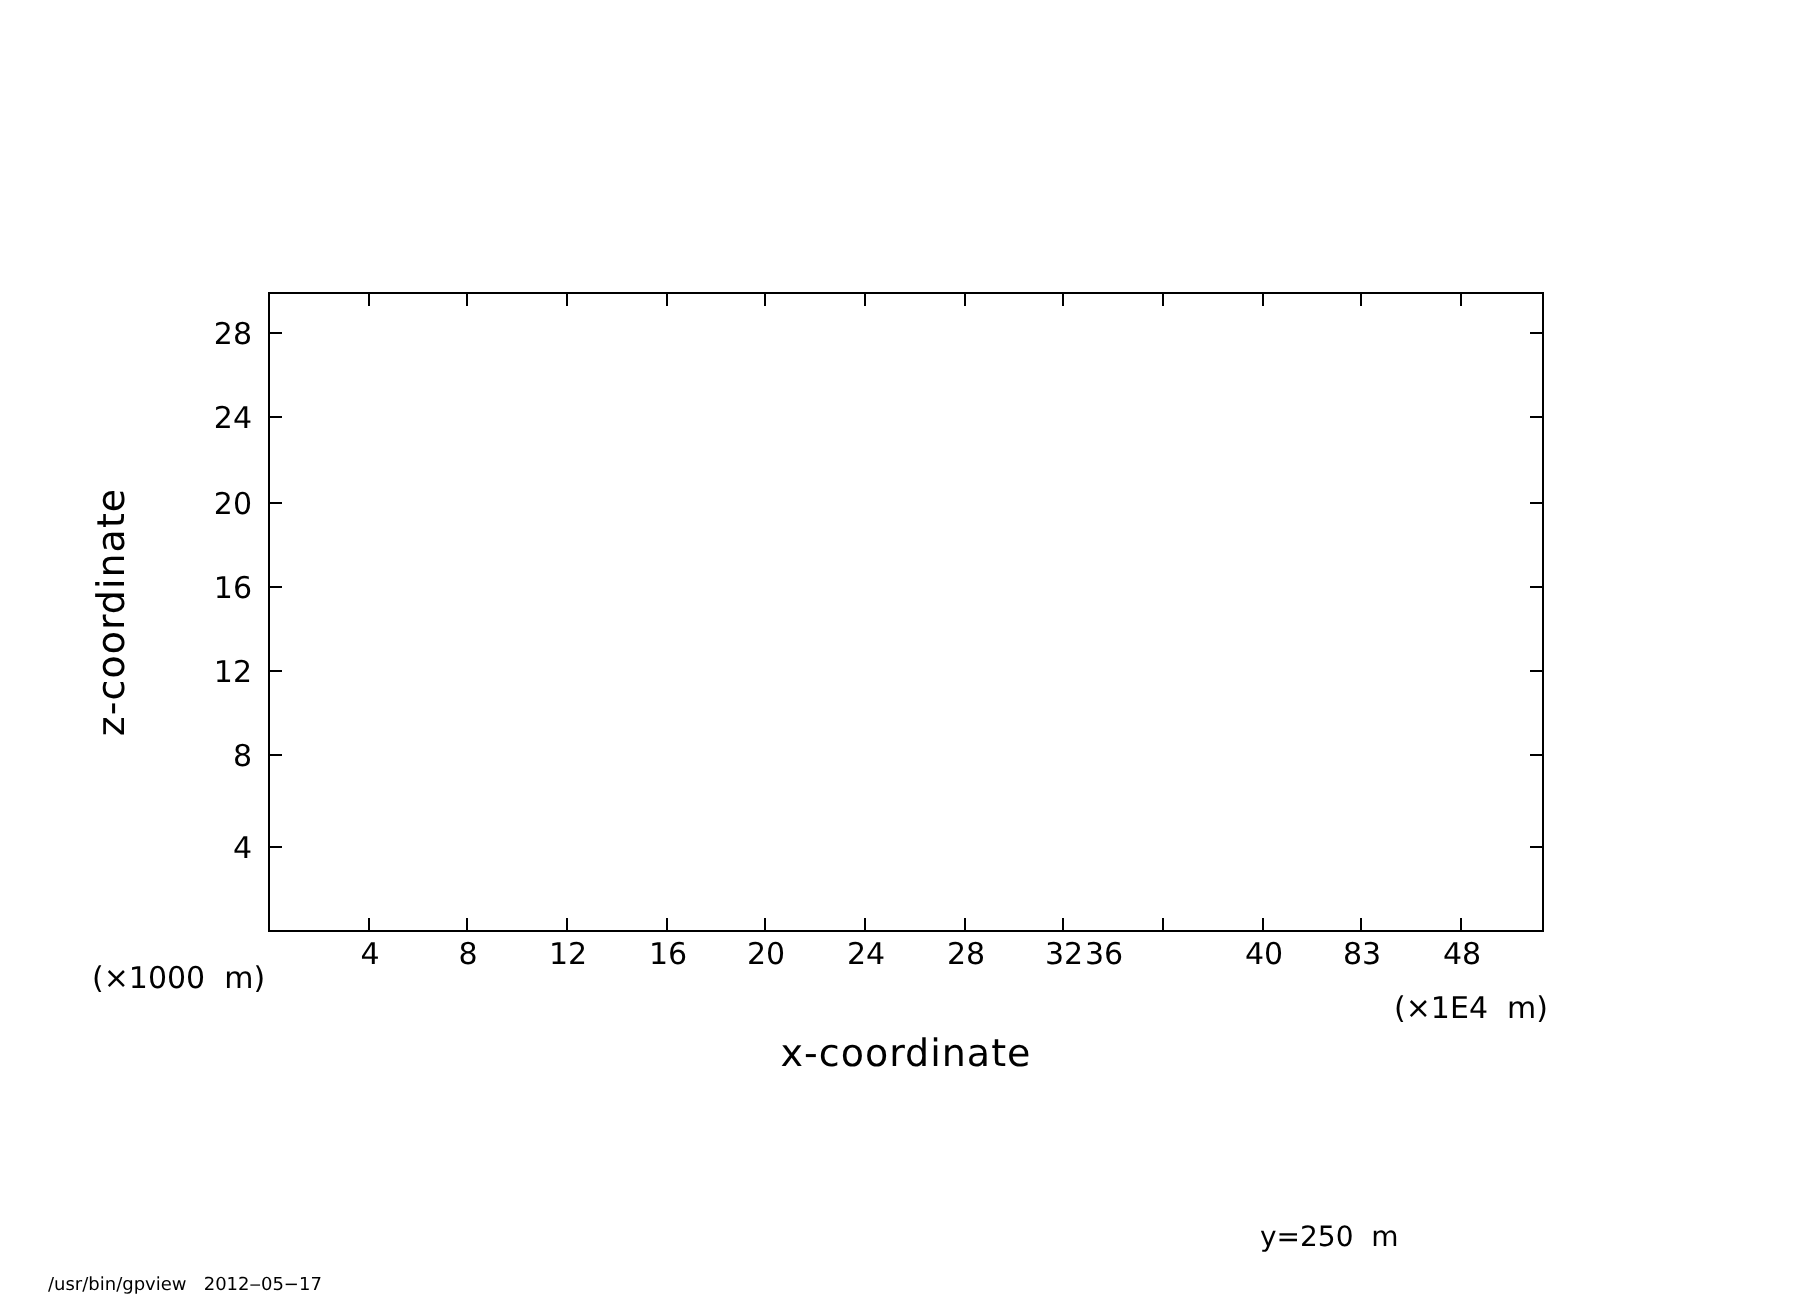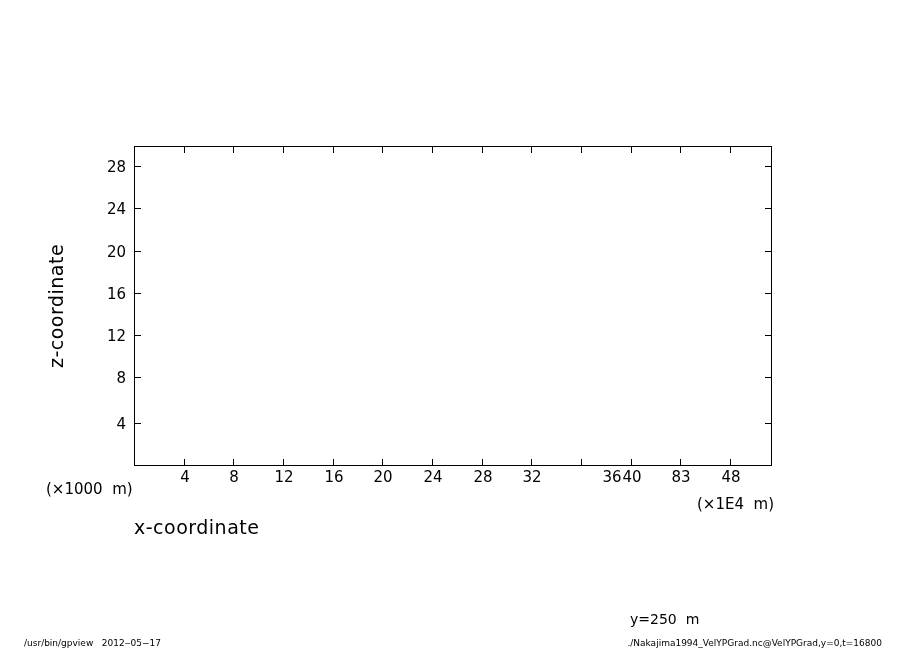--- a/index.html
+++ b/index.html
@@ -80,21 +80,21 @@
     font-size: 15px;
     white-space: pre;
   }
 
   
   .xaxis-title {
     position: absolute;
     left: 134px;
     width: 638px;
     top: 516px;
-    text-align: left;
+    text-align: center;
     font-size: 19px;
     letter-spacing: 0.5px;
     white-space: pre;
   }
   .yaxis-title {
     position: absolute;
     left: 56px;
     top: 306px;
     font-size: 19px;
     letter-spacing: 0.5px;
@@ -209,21 +209,21 @@
   <div class="tick ytick right" style="top:166px"></div>
 
   <div class="xlabel-val" style="left:165px">4</div>
   <div class="xlabel-val" style="left:214px">8</div>
   <div class="xlabel-val" style="left:264px">12</div>
   <div class="xlabel-val" style="left:314px">16</div>
   <div class="xlabel-val" style="left:363px">20</div>
   <div class="xlabel-val" style="left:413px">24</div>
   <div class="xlabel-val" style="left:463px">28</div>
   <div class="xlabel-val" style="left:512px">32</div>
-  <div class="xlabel-val" style="left:592px">36</div>
+  <div class="xlabel-val" style="left:532px">36</div>
   <div class="xlabel-val" style="left:612px">40</div>
   <div class="xlabel-val" style="left:661px">83</div>
   <div class="xlabel-val" style="left:711px">48</div>
 
   <div class="ylabel-val" style="top:415px">4</div>
   <div class="ylabel-val" style="top:369px">8</div>
   <div class="ylabel-val" style="top:327px">12</div>
   <div class="ylabel-val" style="top:285px">16</div>
   <div class="ylabel-val" style="top:243px">20</div>
   <div class="ylabel-val" style="top:200px">24</div>
@@ -235,15 +235,14 @@
   <div class="unit-left">(×1000  m)</div>
   <div class="unit-right">(×1E4  m)</div>
 
 
   <div class="slice-info">
     <div>y=250  m</div>
     
   </div>
 
   <div class="footer-left">/usr/bin/gpview   2012‒05−17</div>
-  <div class="footer-right">./Nakajima1994_VelYPGrad.nc@VelYPGrad,y=0,t=16800</div>
 
 </div>
 
 </body></html>

